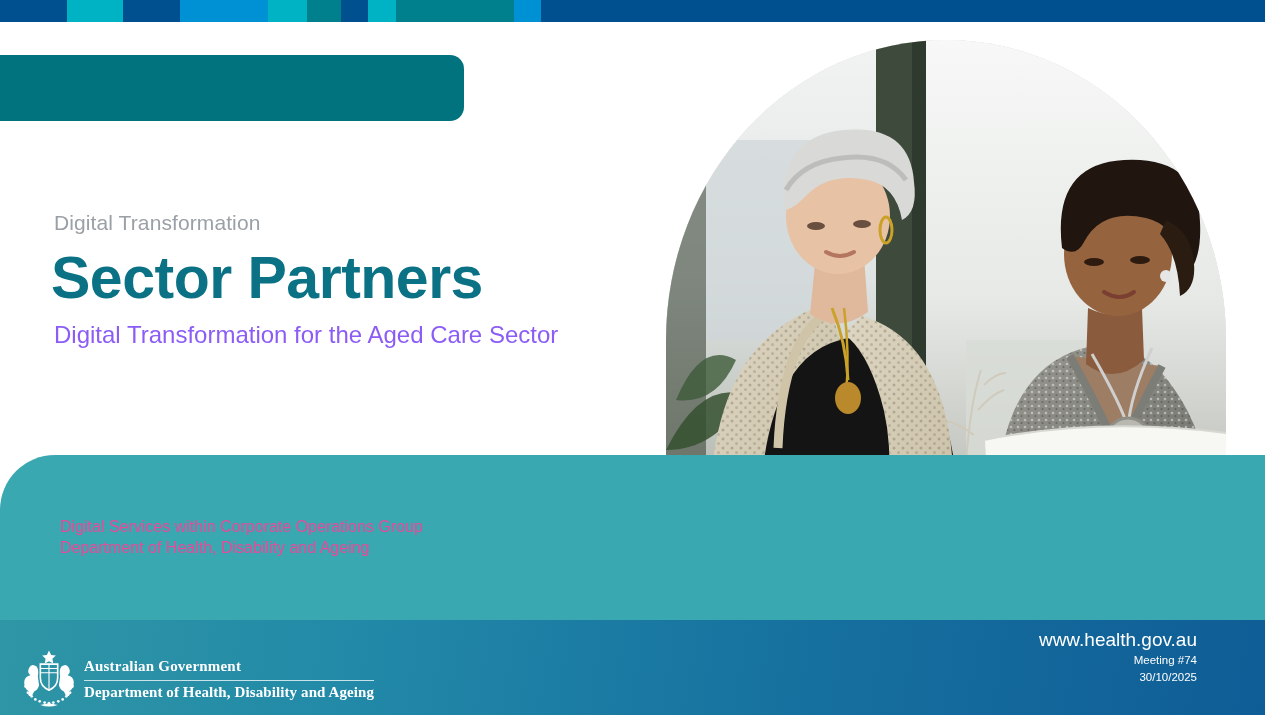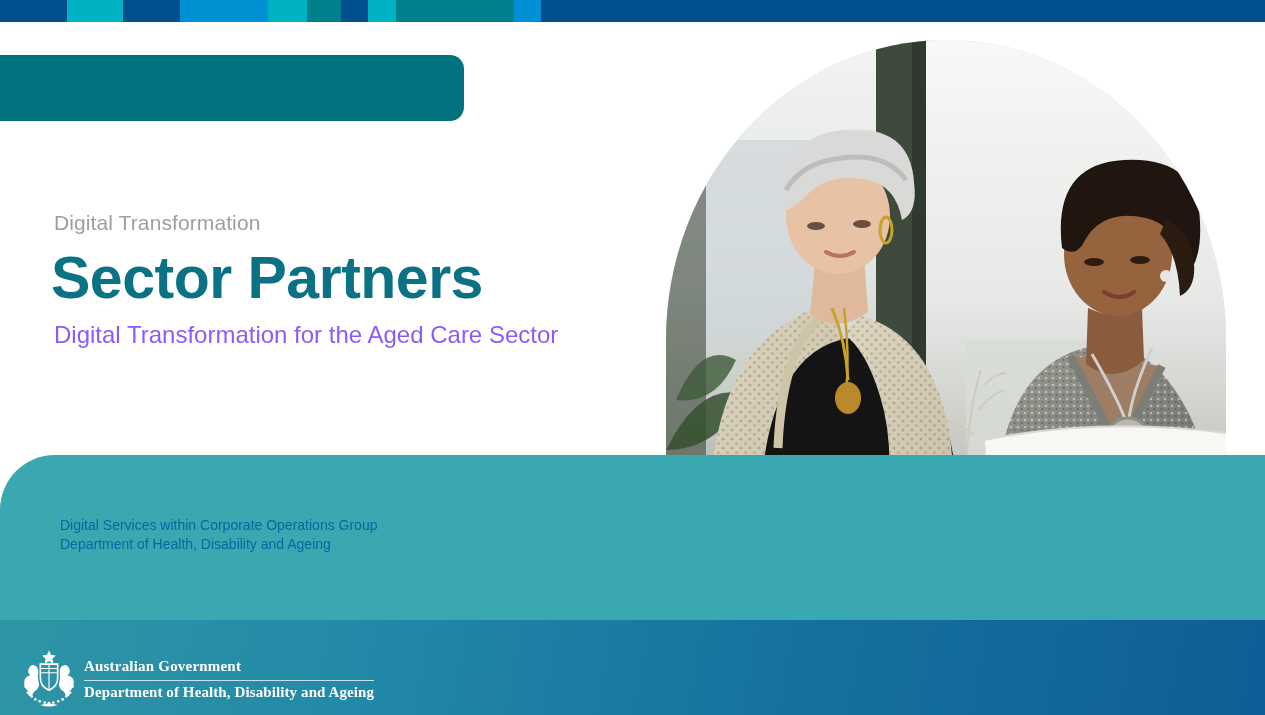--- a/index.html
+++ b/index.html
@@ -87,22 +87,22 @@
     top: 455px;
     width: 120px;
     height: 165px;
     background: #3aa8b0;
     border-radius: 0 0 48px 0;
   }
   .org-lines {
     position: absolute;
     left: 60px;
     top: 516px;
-    color: #0369a1;
-    font-size: 14px;
+    color: #ec4899;
+    font-size: 16px;
     line-height: 1.33;
     font-weight: 400;
     white-space: pre-line;
   }
 
   
   .photo {
     position: absolute;
     left: 666px;
     top: 40px;
@@ -400,14 +400,19 @@
         </g>
       </svg>
     </div>
     <div class="gov-text">
       <div class="line1">Australian Government</div>
       <div class="gov-rule"></div>
       <div class="line2">Department of Health, Disability and Ageing</div>
     </div>
   </div>
 
+  <div class="meta">
+    <div class="url">www.health.gov.au</div>
+    <div class="mline">Meeting #74</div>
+    <div class="mline">30/10/2025</div>
+  </div>
 
 </div>
 
 </body></html>

